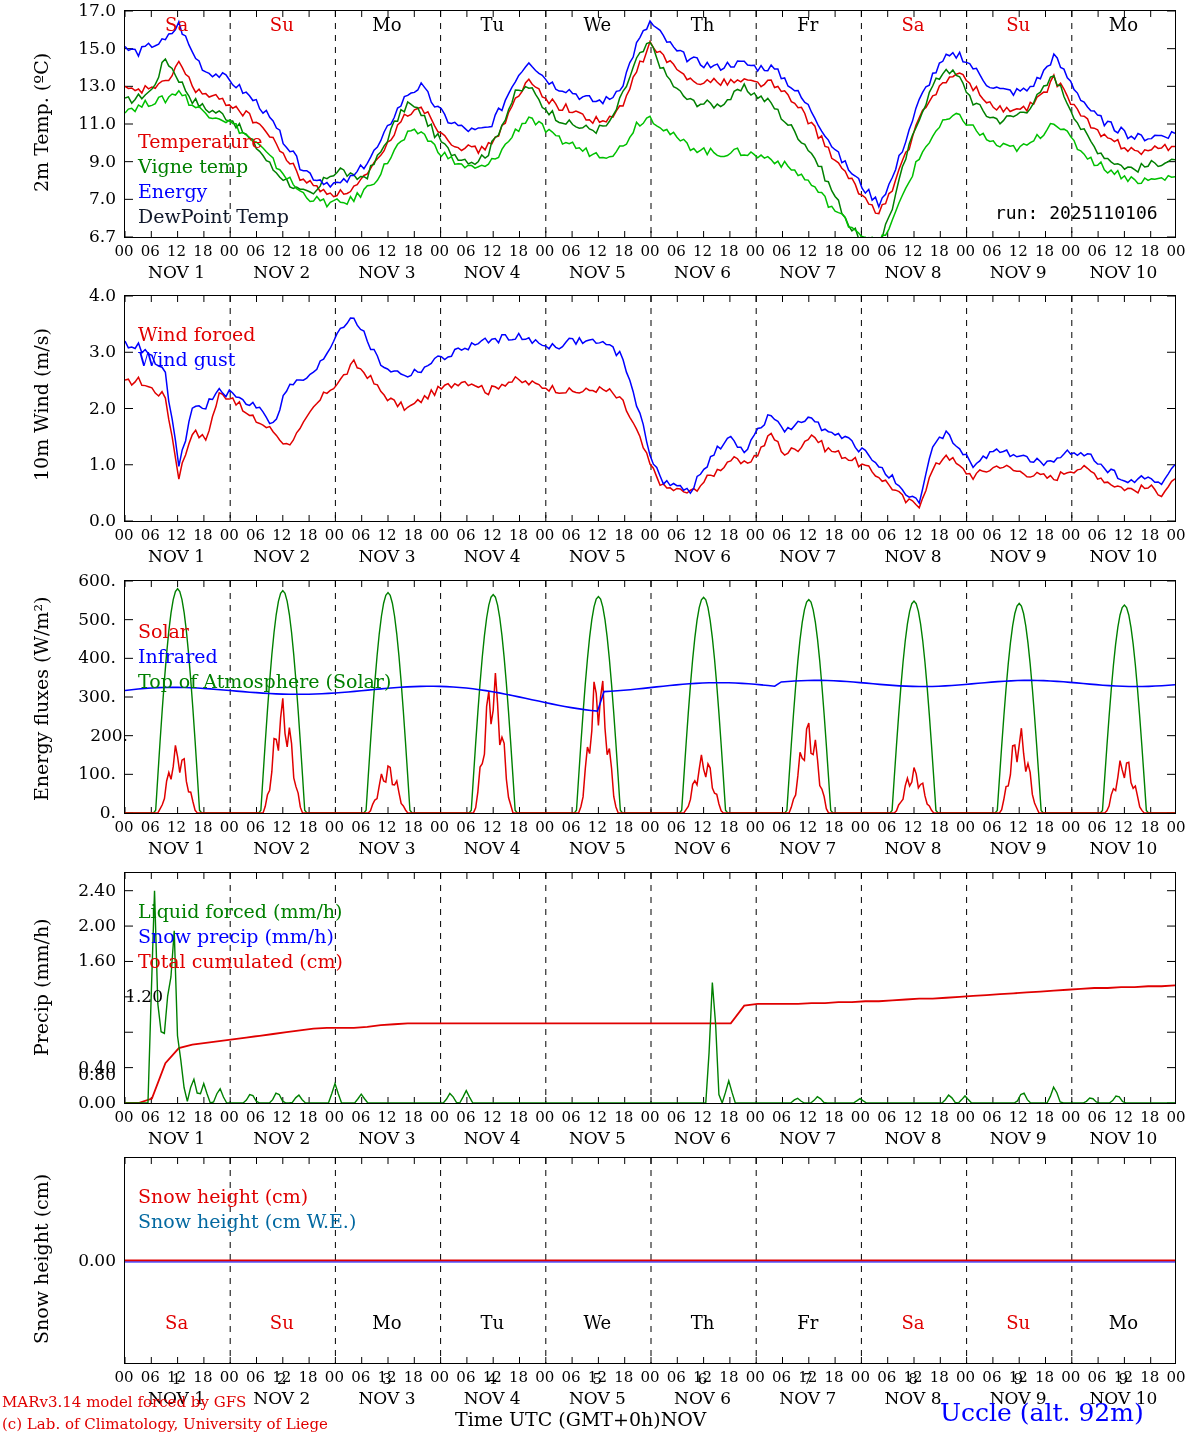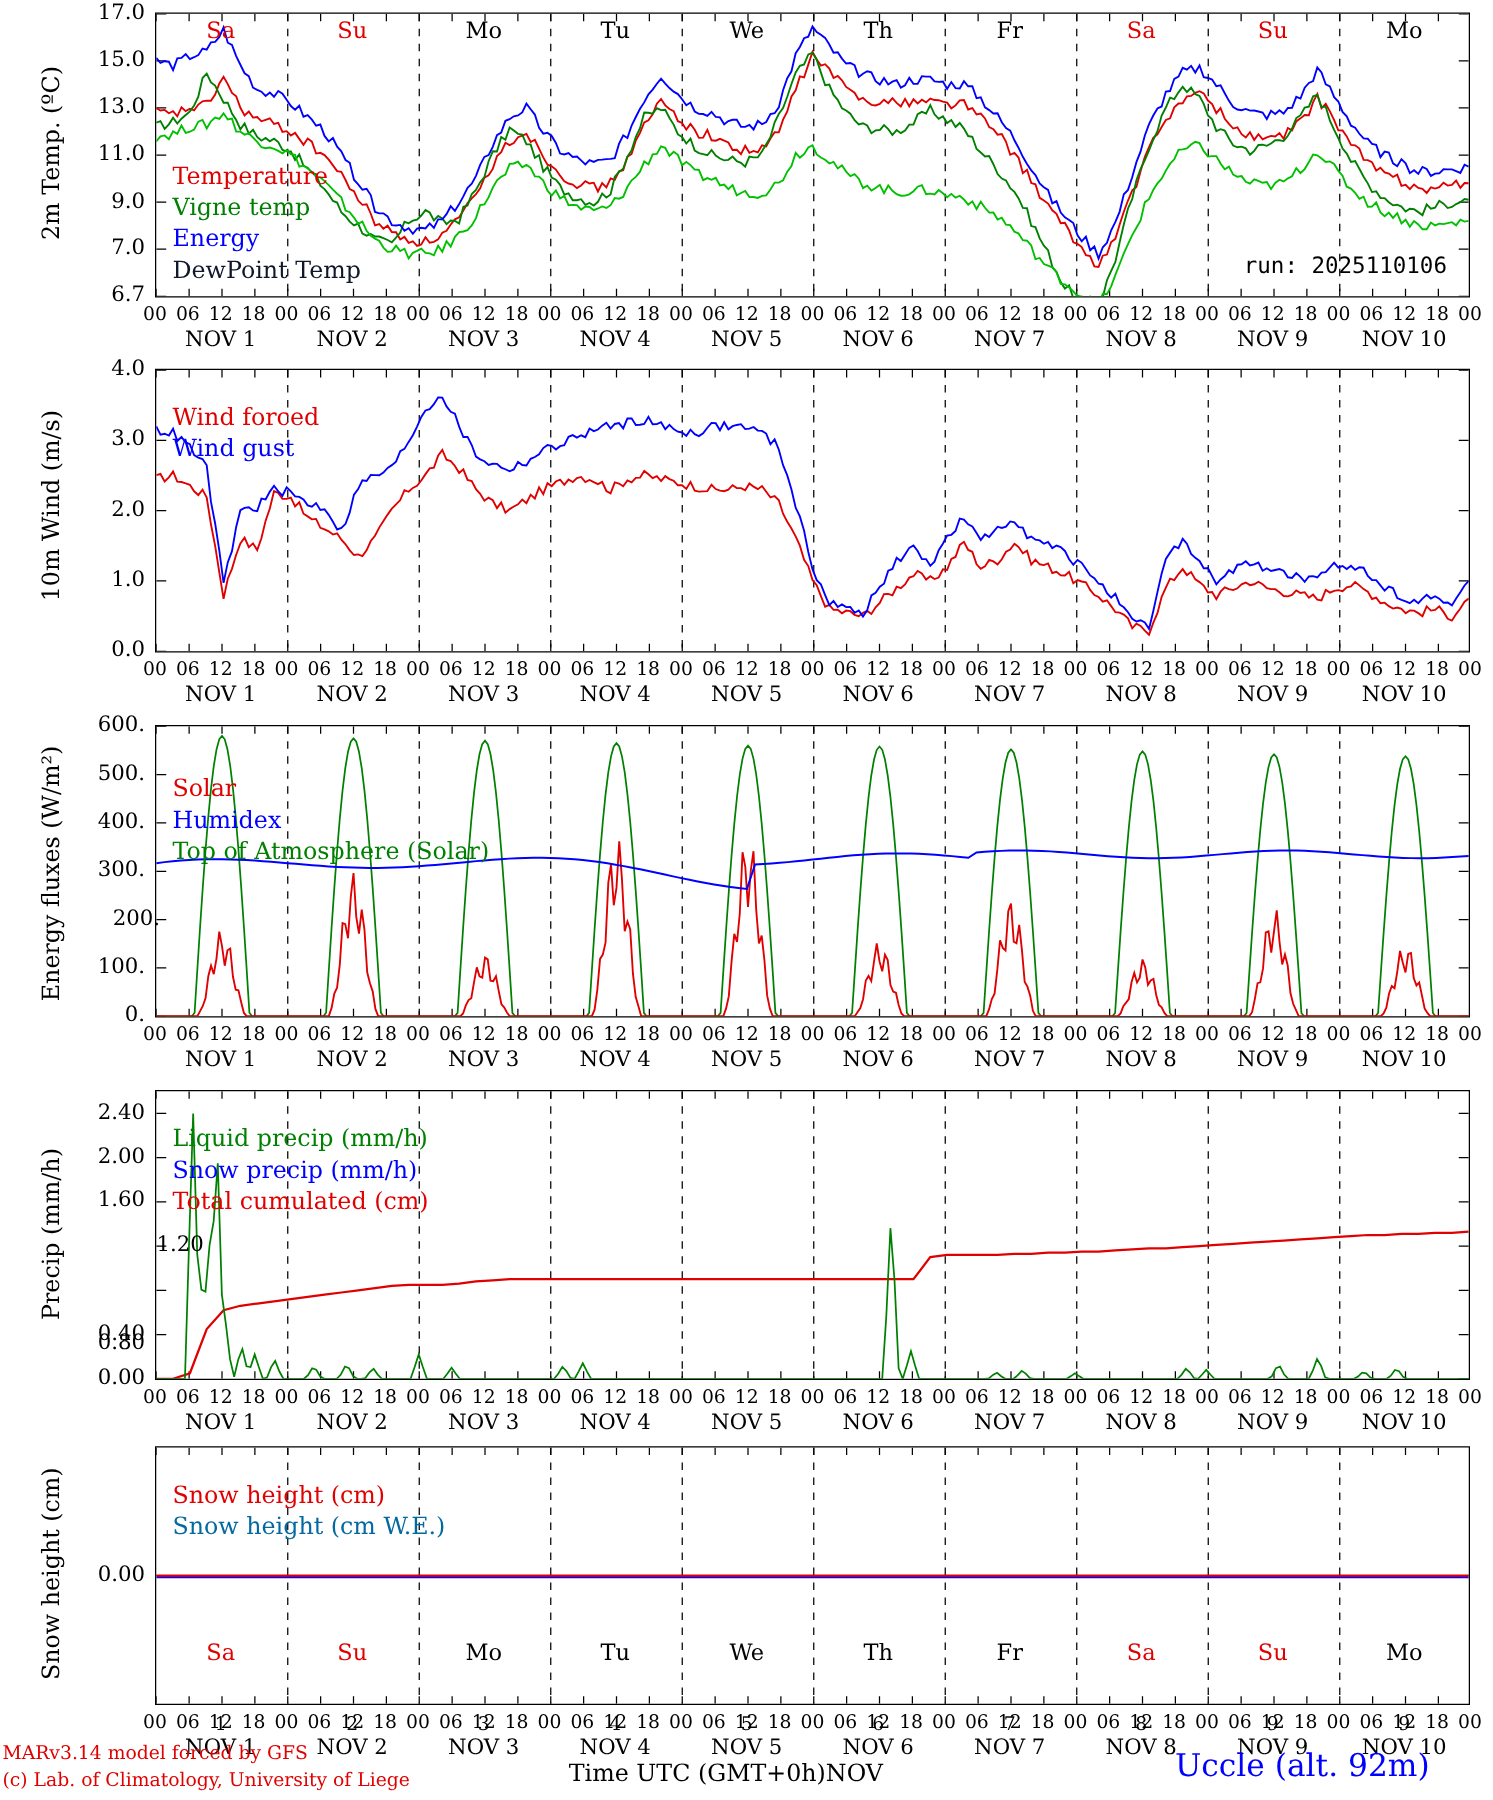--- a/index.html
+++ b/index.html
@@ -472,21 +472,21 @@
     </div>
     <div class="ytick" style="left: 0px; width: 116px; top: 802px; right: auto;">0.</div>
     <div class="ytick" style="left: 0px; width: 116px; top: 763.333px; right: auto;">100.</div>
     <div class="ytick" style="left: 12px; width: 116px; top: 724.667px; right: auto;">200.</div>
     <div class="ytick" style="left: 0px; width: 116px; top: 686px; right: auto;">300.</div>
     <div class="ytick" style="left: 0px; width: 116px; top: 647.333px; right: auto;">400.</div>
     <div class="ytick" style="left: 0px; width: 116px; top: 608.667px; right: auto;">500.</div>
     <div class="ytick" style="left: 0px; width: 116px; top: 570px; right: auto;">600.</div>
     <div class="ylabel" style="left: 30px; top: 801px;">Energy fluxes (W/m²)</div>
     <div class="legend" style="color: rgb(224, 0, 0); left: 138px; top: 620px;">Solar</div>
-    <div class="legend" style="color: rgb(0, 0, 255); left: 138px; top: 645px;">Humidex</div>
+    <div class="legend" style="color: rgb(0, 0, 255); left: 138px; top: 645px;">Infrared</div>
     <div class="legend" style="color: rgb(0, 128, 0); left: 138px; top: 670px;">Top of Atmosphere (Solar)</div>
     <div class="xtick" style="left: 108px; top: 818px; width: 32px;">00</div>
     <div class="xtick" style="left: 134.3px; top: 818px; width: 32px;">06</div>
     <div class="xtick" style="left: 160.6px; top: 818px; width: 32px;">12</div>
     <div class="xtick" style="left: 186.9px; top: 818px; width: 32px;">18</div>
     <div class="xtick" style="left: 213.2px; top: 818px; width: 32px;">00</div>
     <div class="xtick" style="left: 239.5px; top: 818px; width: 32px;">06</div>
     <div class="xtick" style="left: 265.8px; top: 818px; width: 32px;">12</div>
     <div class="xtick" style="left: 292.1px; top: 818px; width: 32px;">18</div>
     <div class="xtick" style="left: 318.4px; top: 818px; width: 32px;">00</div>
@@ -642,21 +642,21 @@
       </svg>
     </div>
     <div class="ytick" style="left: 0px; width: 116px; top: 1092px; right: auto;">0.00</div>
     <div class="ytick" style="left: 0px; width: 116px; top: 1056.62px; right: auto;">0.40</div>
     <div class="ytick" style="left: 0px; width: 116px; top: 1021.23px; right: auto; margin-top: 43px;">0.80</div>
     <div class="ytick" style="left: 0px; width: 116px; top: 985.846px; right: auto; padding-left: 47px;">1.20</div>
     <div class="ytick" style="left: 0px; width: 116px; top: 950.462px; right: auto;">1.60</div>
     <div class="ytick" style="left: 0px; width: 116px; top: 915.077px; right: auto;">2.00</div>
     <div class="ytick" style="left: 0px; width: 116px; top: 879.692px; right: auto;">2.40</div>
     <div class="ylabel" style="left: 30px; top: 1055.6px;">Precip (mm/h)</div>
-    <div class="legend" style="color: rgb(0, 128, 0); left: 138px; top: 900px;">Liquid precip (mm/h)</div>
+    <div class="legend" style="color: rgb(0, 128, 0); left: 138px; top: 900px;">Liquid forced (mm/h)</div>
     <div class="legend" style="color: rgb(0, 0, 255); left: 138px; top: 925px;">Snow precip (mm/h)</div>
     <div class="legend" style="color: rgb(224, 0, 0); left: 138px; top: 950px;">Total cumulated (cm)</div>
     <div class="xtick" style="left: 108px; top: 1108px; width: 32px;">00</div>
     <div class="xtick" style="left: 134.3px; top: 1108px; width: 32px;">06</div>
     <div class="xtick" style="left: 160.6px; top: 1108px; width: 32px;">12</div>
     <div class="xtick" style="left: 186.9px; top: 1108px; width: 32px;">18</div>
     <div class="xtick" style="left: 213.2px; top: 1108px; width: 32px;">00</div>
     <div class="xtick" style="left: 239.5px; top: 1108px; width: 32px;">06</div>
     <div class="xtick" style="left: 265.8px; top: 1108px; width: 32px;">12</div>
     <div class="xtick" style="left: 292.1px; top: 1108px; width: 32px;">18</div>

